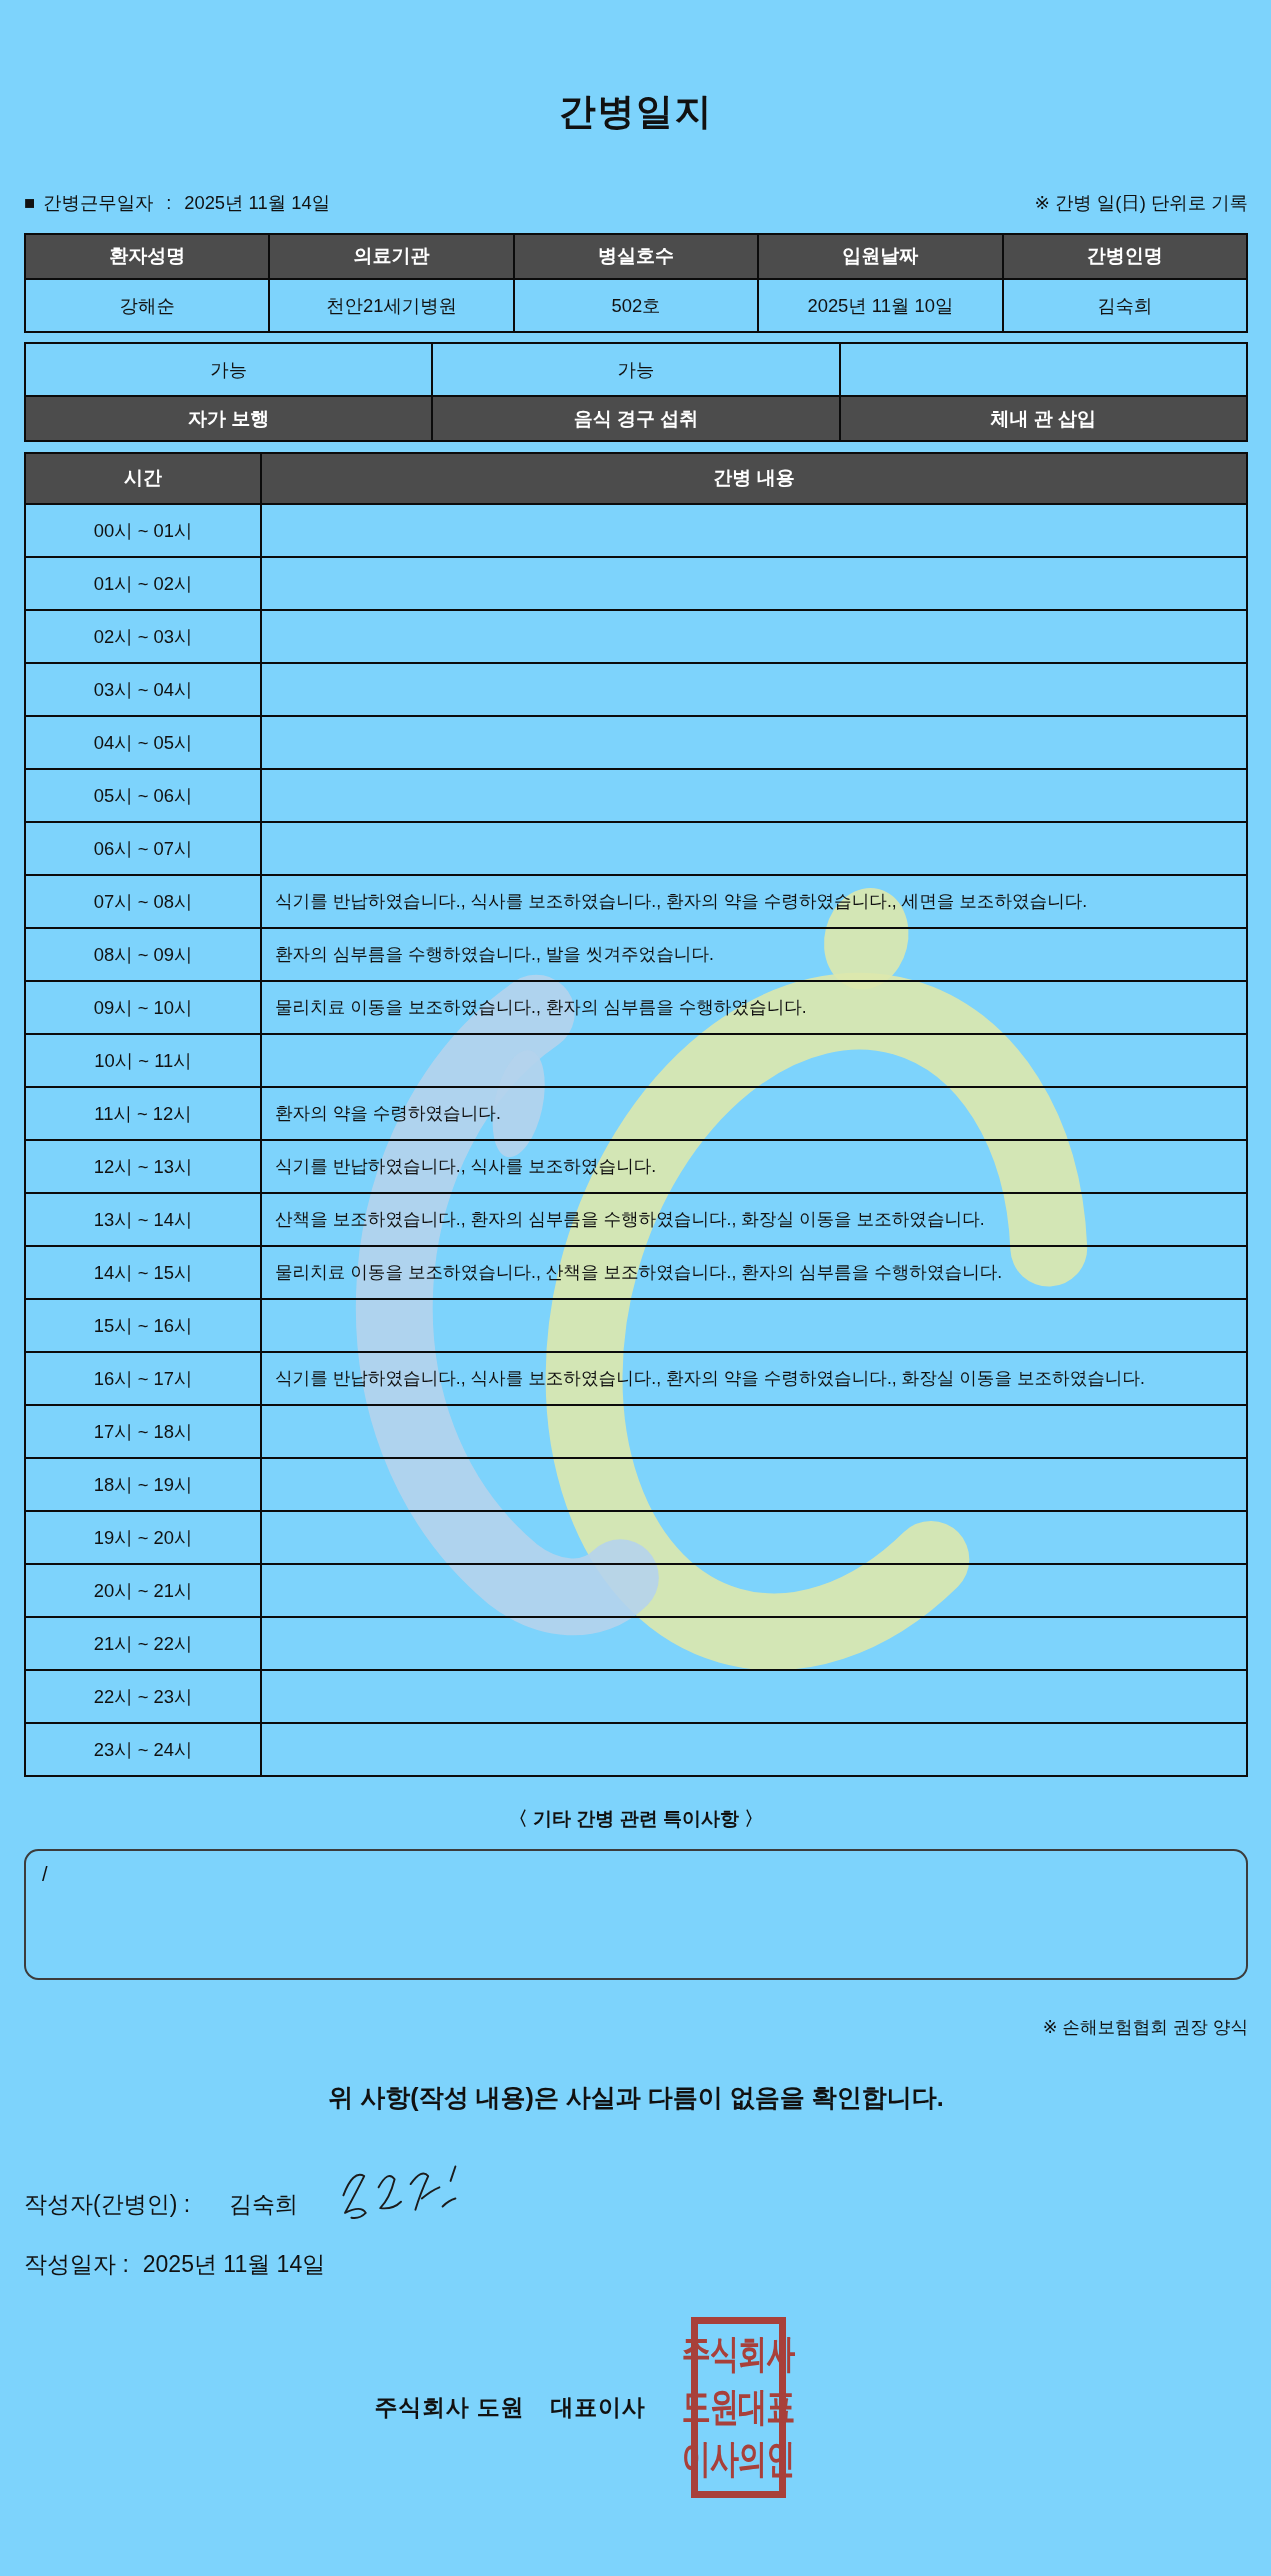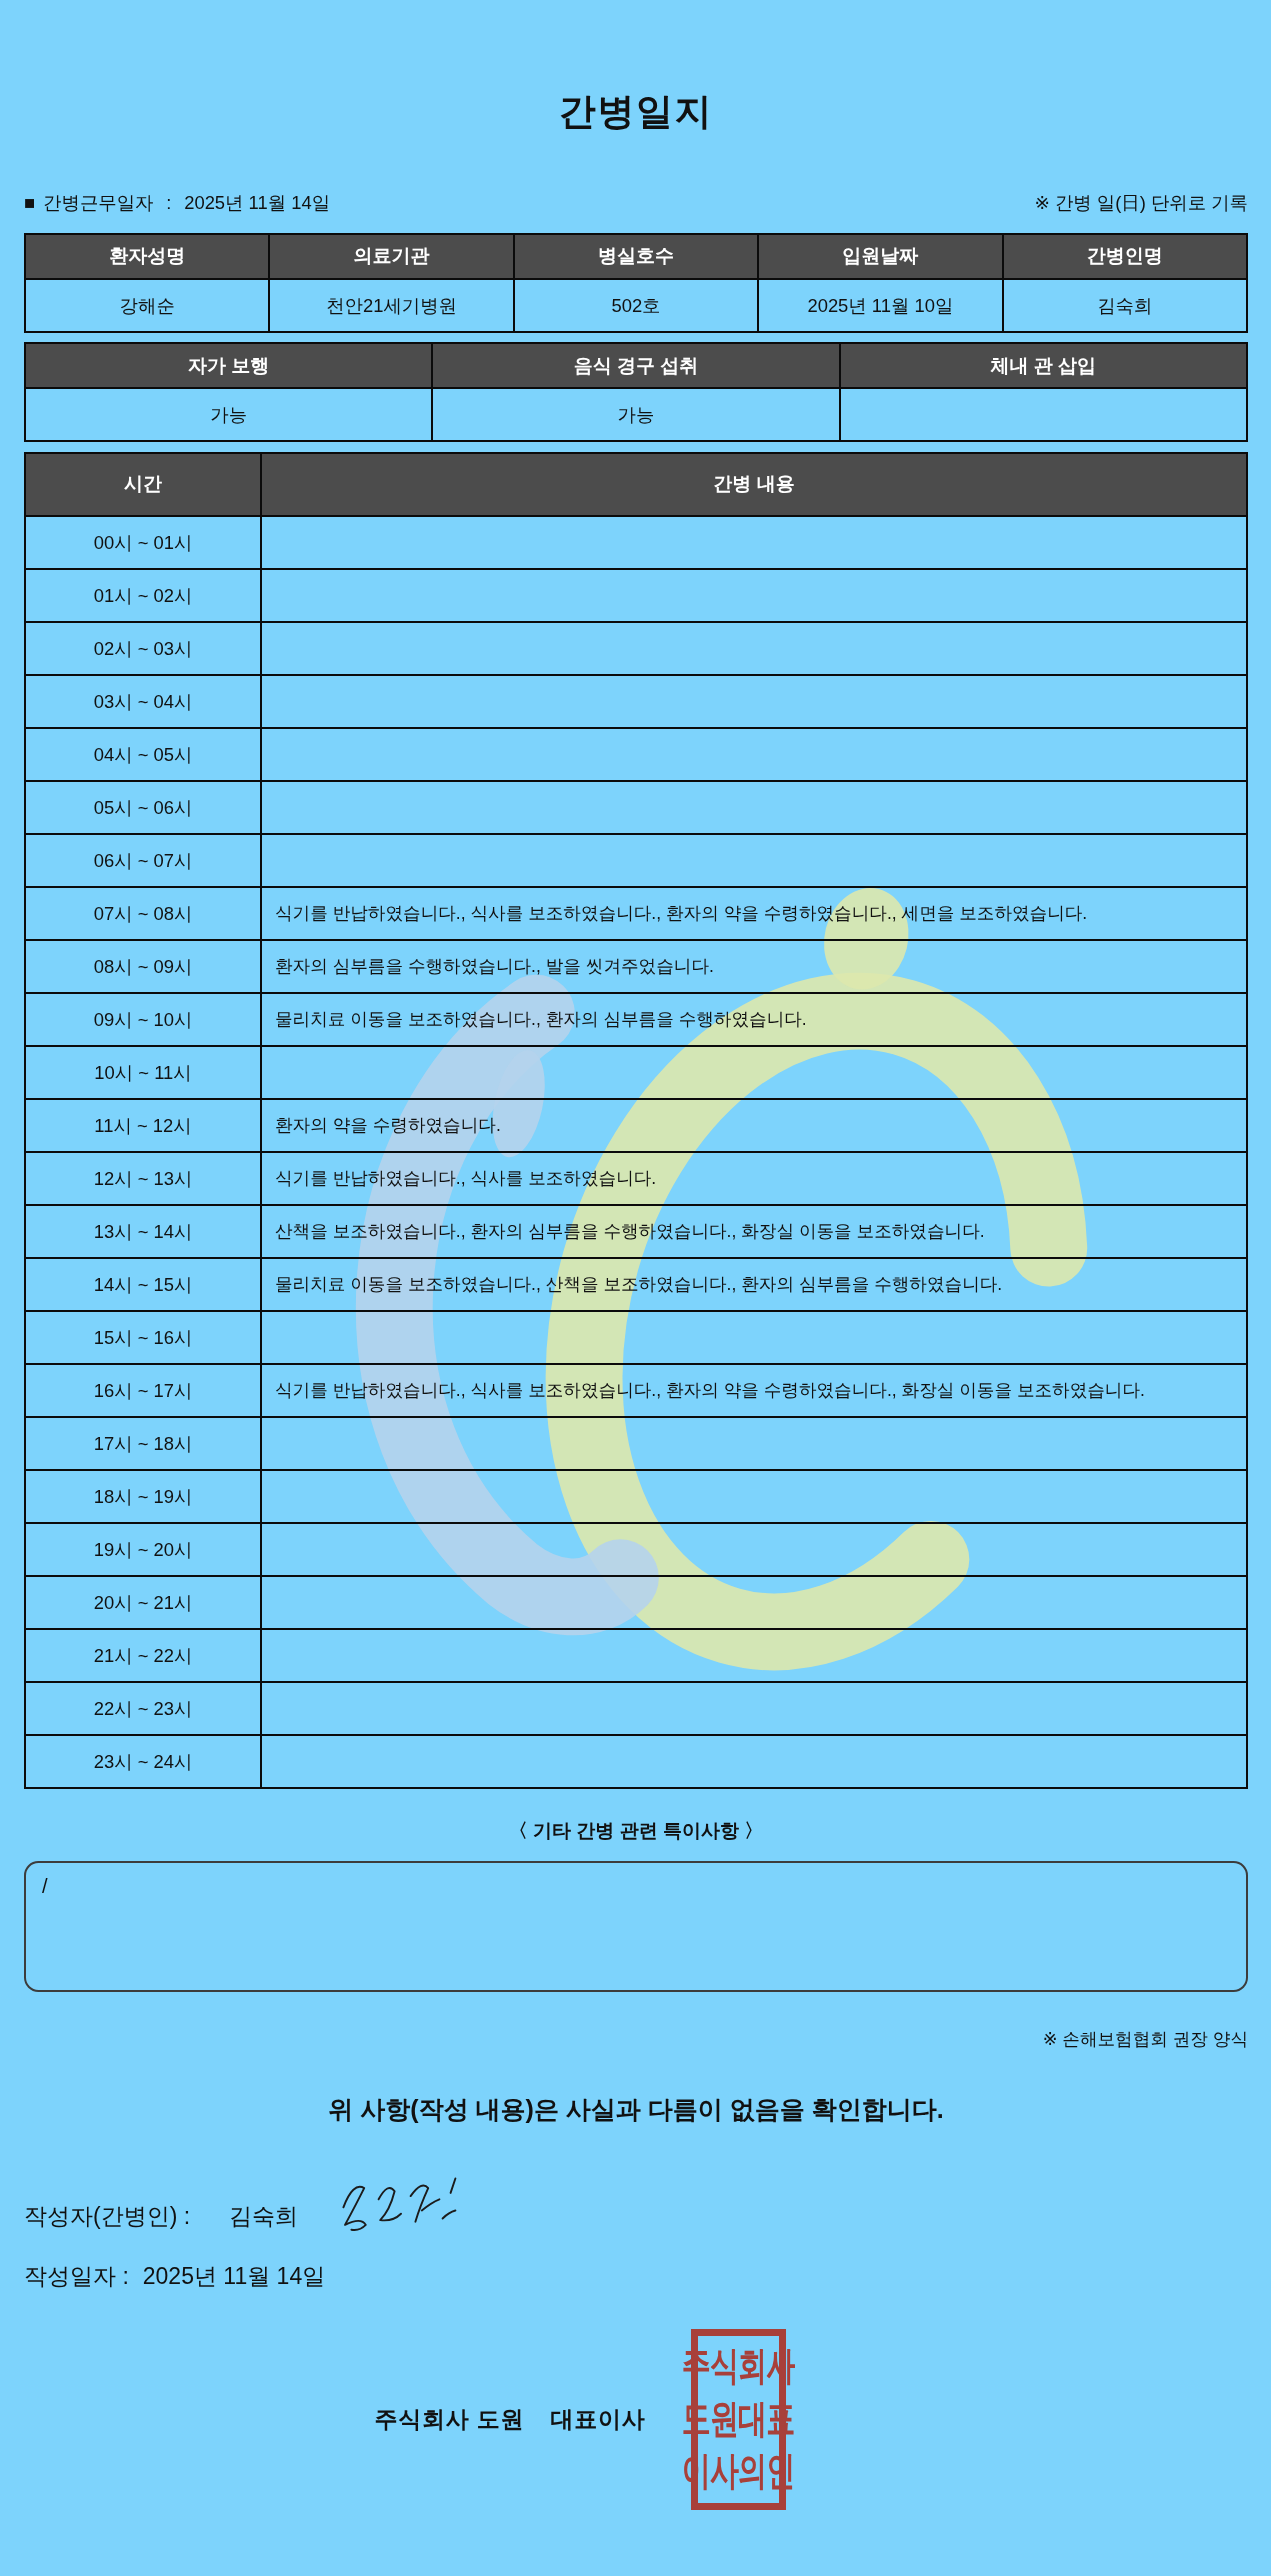--- a/index.html
+++ b/index.html
@@ -66,21 +66,21 @@
     background:var(--header-bg);
     color:#fff;
     font-size:19px;
     font-weight:bold;
     height:45px;
   }
   td { font-size:18.4px; height:53px; }
   .tbl-info { margin-top:17.6px; }
   .tbl-ability { margin-top:9.6px; }
   .tbl-log { margin-top:9.6px; }
-  .tbl-log th { height:63px; }
+  .tbl-log th { height:51px; }
   .tbl-log td.log-content {
     text-align:left;
     padding:8px 13px;
     font-size:17.6px;
     line-height:1.45;
   }
   .col-time { width:236px; }
 
   
   .notes-heading {
@@ -203,29 +203,29 @@
             <td>천안21세기병원</td>
             <td>502호</td>
             <td>2025년 11월 10일</td>
             <td>김숙희</td>
           </tr>
       </tbody>
     </table>
 
     <table class="tbl-ability">
       <tbody>
+        <tr id="ability-vals">
+            <td>가능</td>
+            <td>가능</td>
+            <td></td>
+          </tr>
         <tr id="ability-head">
             <th>자가 보행</th>
             <th>음식 경구 섭취</th>
             <th>체내 관 삽입</th>
-          </tr>
-        <tr id="ability-vals">
-            <td>가능</td>
-            <td>가능</td>
-            <td></td>
           </tr>
       </tbody>
     </table>
 
     <table class="tbl-log">
       <tbody id="log-body">
         <tr>
           <th class="col-time">시간</th>
           <th>간병 내용</th>
         </tr>

